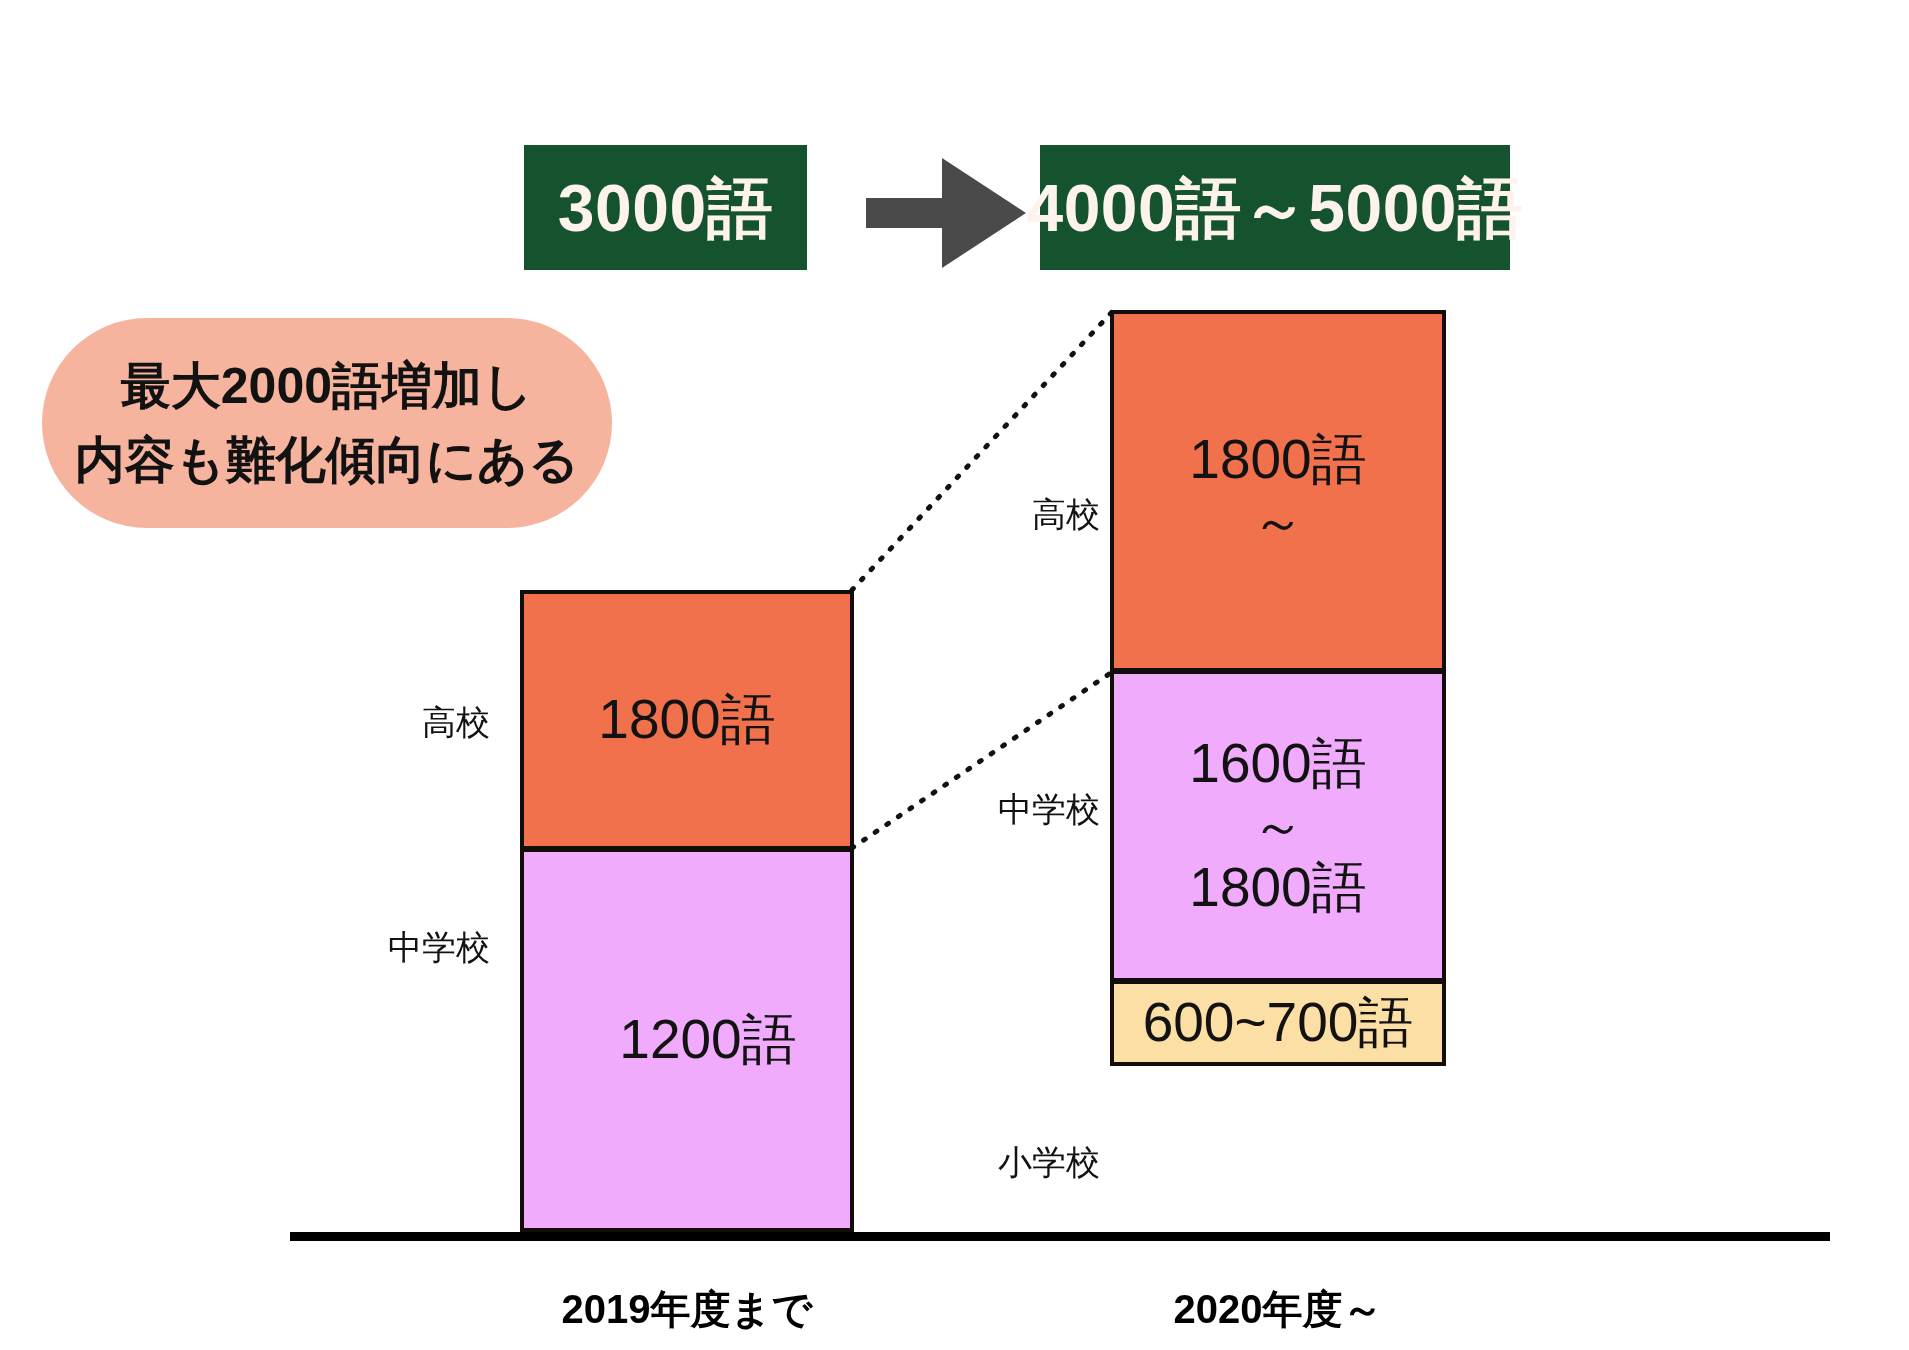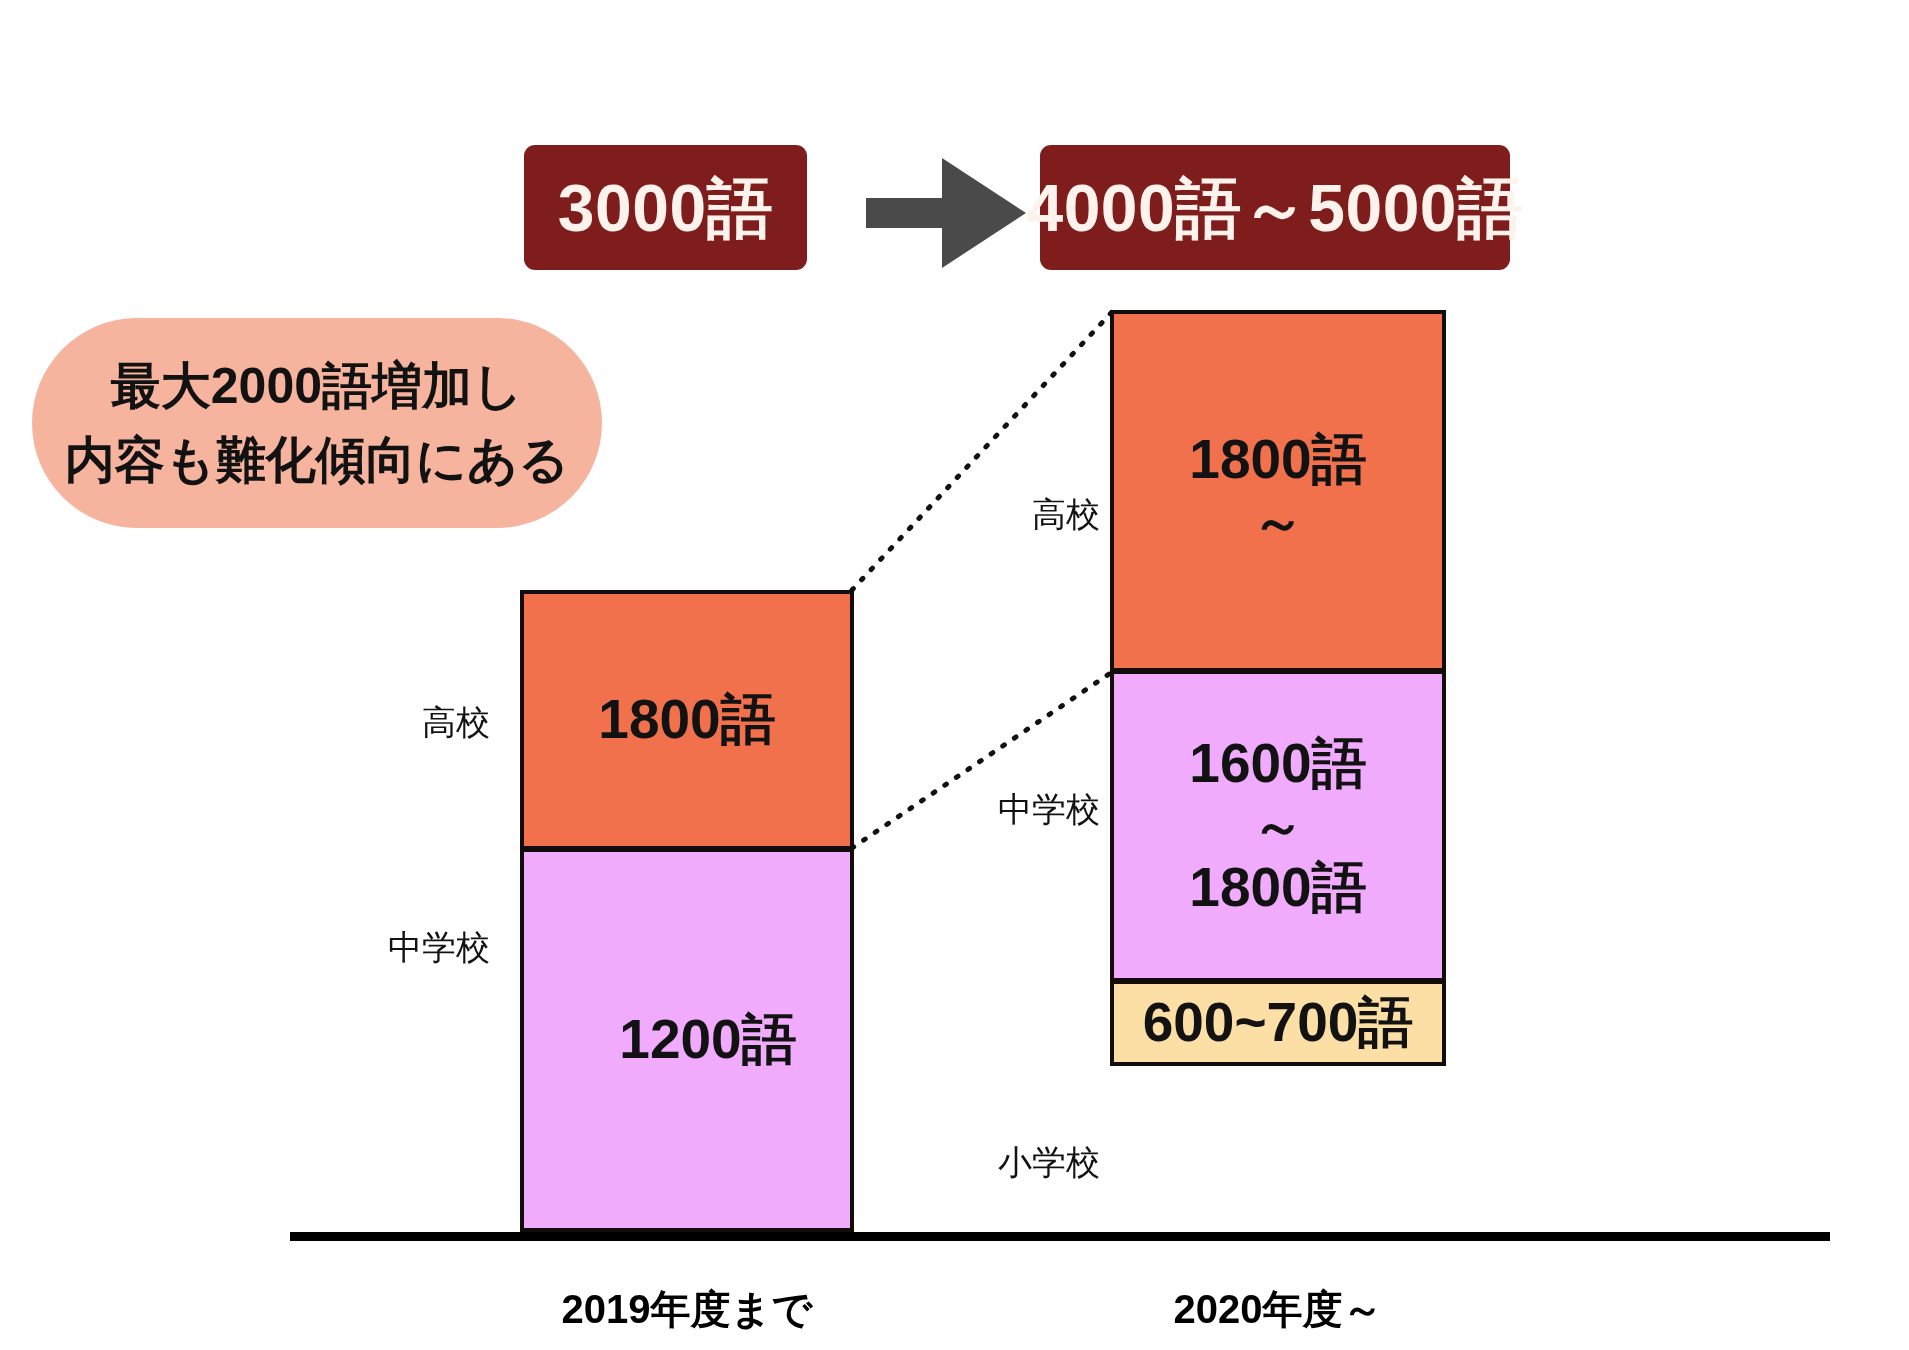--- a/index.html
+++ b/index.html
@@ -15,30 +15,29 @@
     position: relative;
     width: 1909px;
     height: 1350px;
     background: #ffffff;
     overflow: hidden;
   }
 
   
   .banner {
     position: absolute;
-    background: #7f1d1d;
+    background: #14532d;
     color: #FDF3EC;
     display: flex;
     align-items: center;
     justify-content: center;
     font-weight: 700;
     letter-spacing: 0.5px;
     line-height: 1;
     white-space: nowrap;
-    border-radius: 11px;
   }
   #banner-before {
     left: 524px;
     top: 145px;
     width: 283px;
     height: 125px;
     font-size: 66px;
   }
   #banner-after {
     left: 1040px;
@@ -54,21 +53,21 @@
     left: 866px;
     top: 158px;
     width: 160px;
     height: 110px;
   }
   #arrow-wrap svg { display: block; width: 100%; height: 100%; }
 
   
   #callout {
     position: absolute;
-    left: 32px;
+    left: 42px;
     top: 318px;
     width: 570px;
     height: 210px;
     background: #F6B49E;
     border-radius: 105px;
     display: flex;
     flex-direction: column;
     align-items: center;
     justify-content: center;
     gap: 16px;
@@ -98,21 +97,21 @@
     position: absolute;
     left: 0;
     width: 100%;
     box-sizing: border-box;
     border: 4px solid #120d0b;
     display: flex;
     flex-direction: column;
     align-items: center;
     justify-content: center;
     color: #121212;
-    font-weight: 700;
+    font-weight: 400;
   }
   .seg .val {
     font-size: 55px;
     line-height: 1.12;
     white-space: nowrap;
   }
   .seg .tilde {
     font-size: 52px;
     line-height: 1.2;
   }

